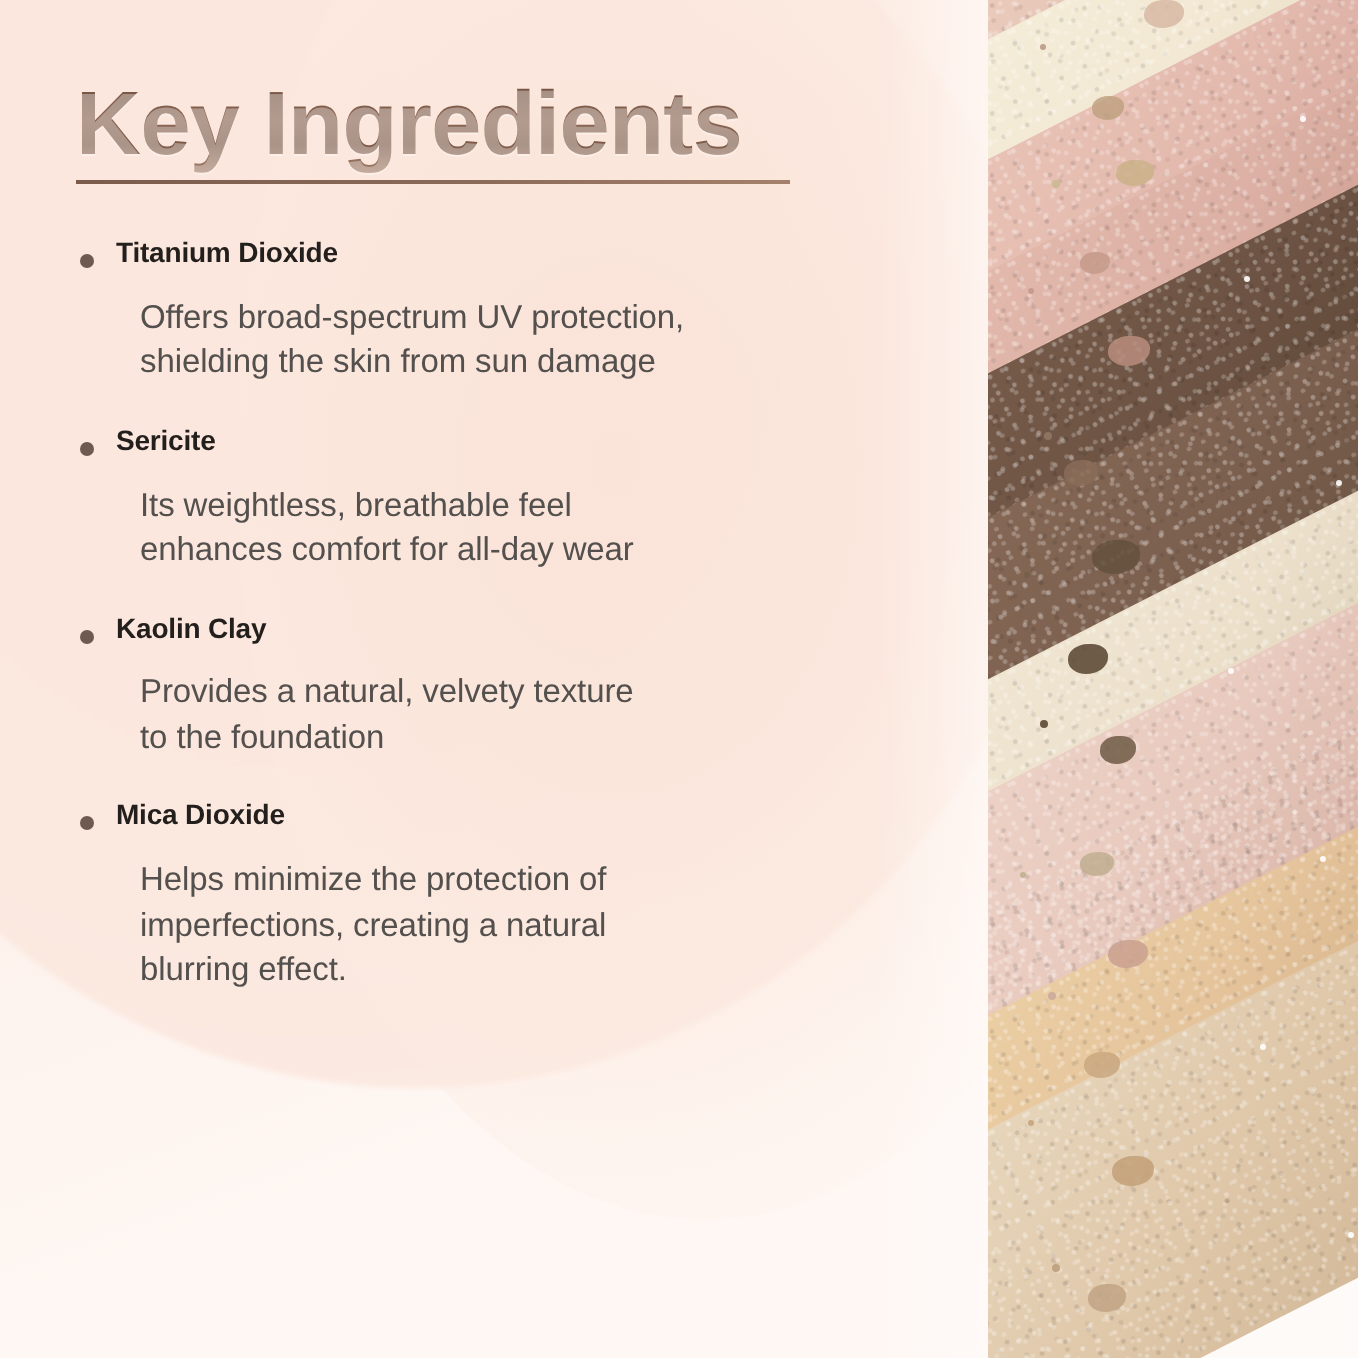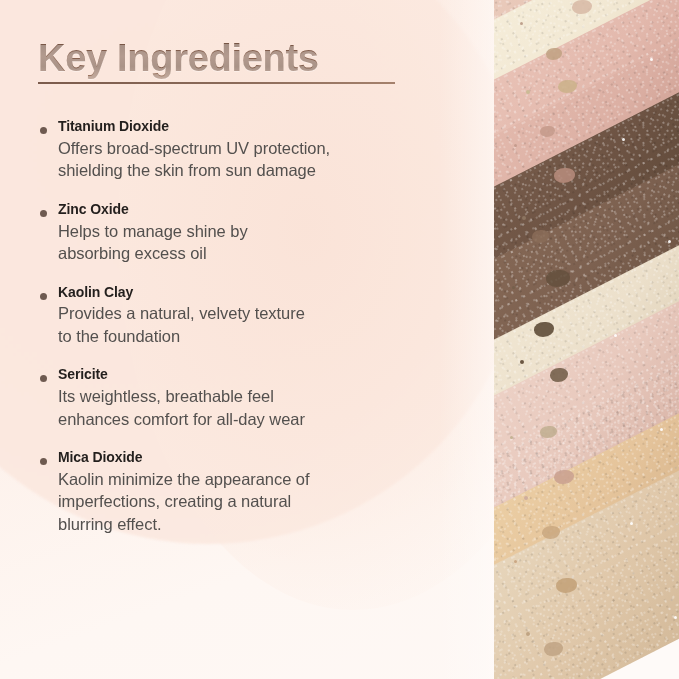--- a/index.html
+++ b/index.html
@@ -37,21 +37,21 @@
     right:0;top:0;width:240px;height:679px;
     background:linear-gradient(90deg, rgba(254,248,245,0) 0%, rgba(255,251,249,.9) 35%, #fefaf8 70%);
   }
 
   
   .content{position:absolute;left:0;top:0;width:470px;height:679px;}
 
   .title-wrap{position:absolute;left:38px;top:38px;width:400px;}
   .title{
     margin:0;
-    font-size:38px;
+    font-size:45px;
     font-weight:bold;
     letter-spacing:-0.3px;
     line-height:1.08;
     color:#7b5a4a;
     background:linear-gradient(180deg,#6f4f3f 0%,#8a6553 45%,#7d5a48 70%,#a6806b 100%);
     -webkit-background-clip:text;
     background-clip:text;
     -webkit-text-fill-color:transparent;
     text-shadow:0 1px 0 rgba(255,255,255,.35);
   }
@@ -77,21 +77,21 @@
     line-height:1.28;
     letter-spacing:-0.1px;
     margin:0 0 1px 0;
   }
   .item-desc{
     font-size:16.5px;
     font-weight:normal;
     color:#53504e;
     line-height:1.36;
     letter-spacing:-0.05px;
-    margin:0;
+    margin:12px;
     white-space:pre-line;
   }
 
   
   .powder{
     position:absolute;right:0;top:0;
     width:185px;height:679px;
     overflow:hidden;
   }
   .powder-inner{
@@ -234,44 +234,38 @@
 
     <div class="list">
 
       <div class="item">
         <span class="bullet"></span>
         <p class="item-name">Titanium Dioxide</p>
         <p class="item-desc">Offers broad-spectrum UV protection,
 shielding the skin from sun damage</p>
       </div>
 
-      <div class="item">
-        <span class="bullet"></span>
-        <p class="item-name">Zinc Oxide</p>
-        <p class="item-desc">Helps to manage shine by
-absorbing excess oil</p>
+
+      <div class="item">
+        <span class="bullet"></span>
+        <p class="item-name">Sericite</p>
+        <p class="item-desc">Its weightless, breathable feel
+enhances comfort for all-day wear</p>
       </div>
 
       <div class="item">
         <span class="bullet"></span>
         <p class="item-name">Kaolin Clay</p>
         <p class="item-desc">Provides a natural, velvety texture
 to the foundation</p>
       </div>
 
       <div class="item">
         <span class="bullet"></span>
-        <p class="item-name">Sericite</p>
-        <p class="item-desc">Its weightless, breathable feel
-enhances comfort for all-day wear</p>
-      </div>
-
-      <div class="item">
-        <span class="bullet"></span>
         <p class="item-name">Mica Dioxide</p>
-        <p class="item-desc">Kaolin minimize the appearance of
+        <p class="item-desc">Helps minimize the protection of
 imperfections, creating a natural
 blurring effect.</p>
       </div>
 
     </div>
   </div>
 </div>
 
 </body></html>

